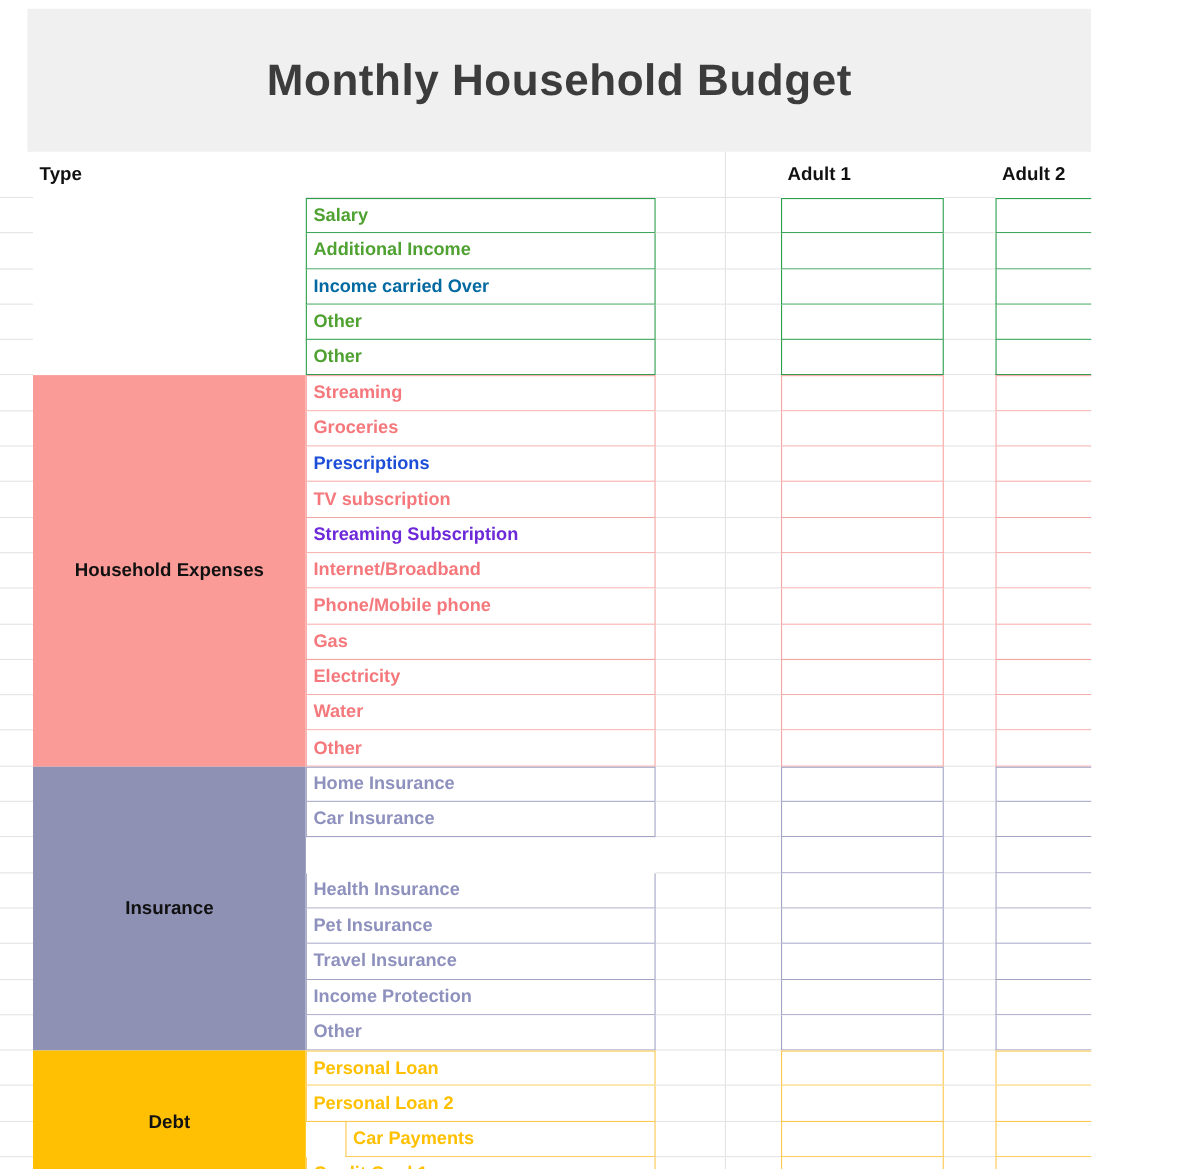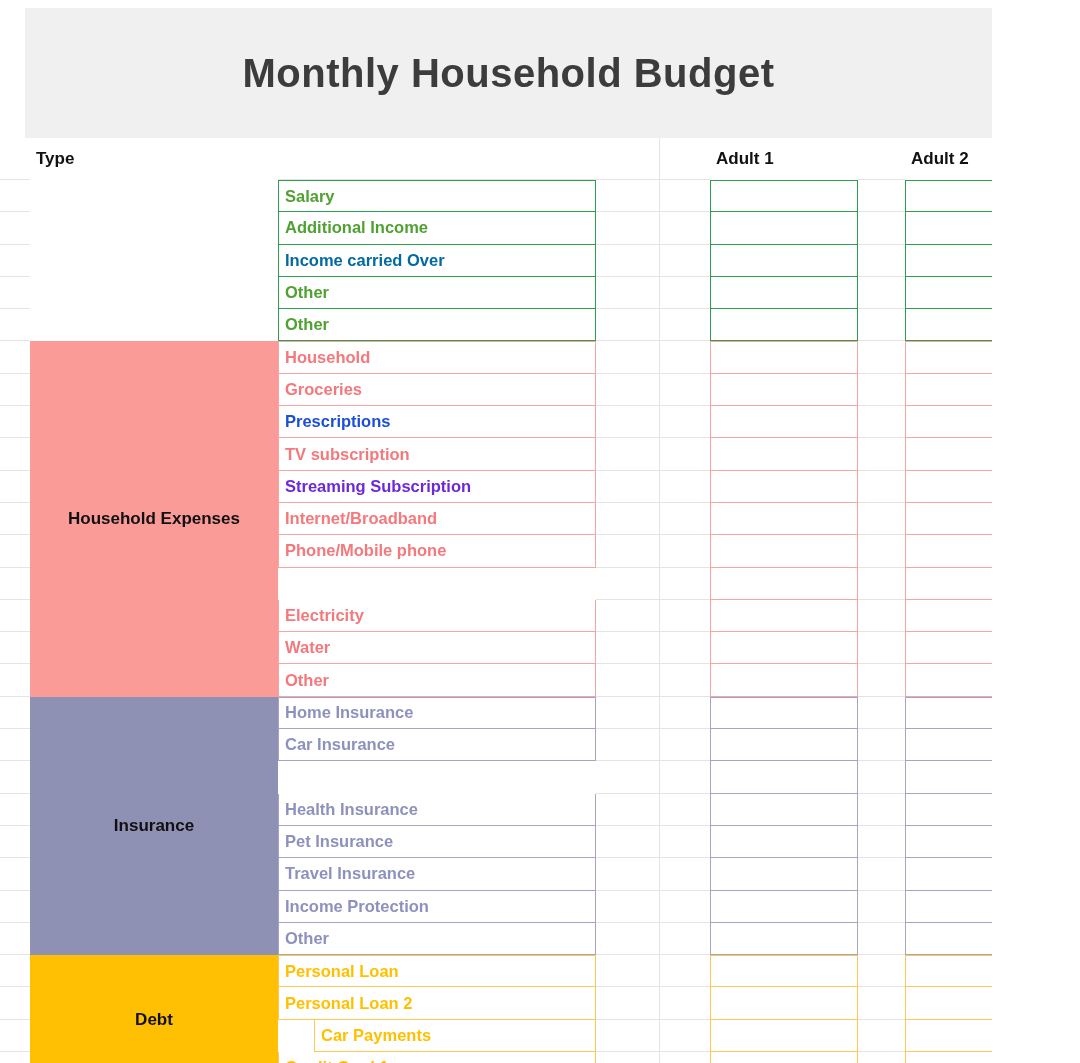--- a/index.html
+++ b/index.html
@@ -133,21 +133,21 @@
       <div class="ghost" style="grid-area: 5 / 1;"></div>
       <div class="boxed item-cell" style="grid-area: 5 / 3; border-color: rgb(45, 158, 78); color: rgb(79, 162, 50);">Other</div>
       <div class="ghost vline" style="grid-area: 5 / 4;"></div>
       <div class="ghost" style="grid-area: 5 / 5;"></div>
       <div class="boxed value-cell" style="grid-area: 5 / 6; border-color: rgb(45, 158, 78);"></div>
       <div class="ghost" style="grid-area: 5 / 7;"></div>
       <div class="boxed value-cell" style="grid-area: 5 / 8; border-color: rgb(45, 158, 78);"></div>
       <div class="ghost" style="grid-area: 5 / 9;"></div>
       <div class="cat-cell" style="grid-area: 6 / 2 / span 11; background: rgb(251, 155, 152);">Household Expenses</div>
       <div class="ghost" style="grid-area: 6 / 1;"></div>
-      <div class="boxed item-cell first" style="grid-area: 6 / 3; border-color: rgb(247, 165, 162); color: rgb(244, 120, 124);">Household</div>
+      <div class="boxed item-cell first" style="grid-area: 6 / 3; border-color: rgb(247, 165, 162); color: rgb(244, 120, 124);">Streaming</div>
       <div class="ghost vline" style="grid-area: 6 / 4;"></div>
       <div class="ghost" style="grid-area: 6 / 5;"></div>
       <div class="boxed value-cell first" style="grid-area: 6 / 6; border-color: rgb(247, 165, 162);"></div>
       <div class="ghost" style="grid-area: 6 / 7;"></div>
       <div class="boxed value-cell first" style="grid-area: 6 / 8; border-color: rgb(247, 165, 162);"></div>
       <div class="ghost" style="grid-area: 6 / 9;"></div>
       <div class="ghost" style="grid-area: 7 / 1;"></div>
       <div class="boxed item-cell" style="grid-area: 7 / 3; border-color: rgb(247, 165, 162); color: rgb(244, 120, 124);">Groceries</div>
       <div class="ghost vline" style="grid-area: 7 / 4;"></div>
       <div class="ghost" style="grid-area: 7 / 5;"></div>
@@ -189,20 +189,21 @@
       <div class="ghost" style="grid-area: 11 / 9;"></div>
       <div class="ghost" style="grid-area: 12 / 1;"></div>
       <div class="boxed item-cell" style="grid-area: 12 / 3; border-color: rgb(247, 165, 162); color: rgb(244, 120, 124);">Phone/Mobile phone</div>
       <div class="ghost vline" style="grid-area: 12 / 4;"></div>
       <div class="ghost" style="grid-area: 12 / 5;"></div>
       <div class="boxed value-cell" style="grid-area: 12 / 6; border-color: rgb(247, 165, 162);"></div>
       <div class="ghost" style="grid-area: 12 / 7;"></div>
       <div class="boxed value-cell" style="grid-area: 12 / 8; border-color: rgb(247, 165, 162);"></div>
       <div class="ghost" style="grid-area: 12 / 9;"></div>
       <div class="ghost" style="grid-area: 13 / 1;"></div>
+      <div class="boxed item-cell" style="grid-area: 13 / 3; border-color: rgb(247, 165, 162); color: rgb(244, 120, 124);">Gas</div>
       <div class="ghost vline" style="grid-area: 13 / 4;"></div>
       <div class="ghost" style="grid-area: 13 / 5;"></div>
       <div class="boxed value-cell" style="grid-area: 13 / 6; border-color: rgb(247, 165, 162);"></div>
       <div class="ghost" style="grid-area: 13 / 7;"></div>
       <div class="boxed value-cell" style="grid-area: 13 / 8; border-color: rgb(247, 165, 162);"></div>
       <div class="ghost" style="grid-area: 13 / 9;"></div>
       <div class="ghost" style="grid-area: 14 / 1;"></div>
       <div class="boxed item-cell" style="grid-area: 14 / 3; border-color: rgb(247, 165, 162); color: rgb(244, 120, 124);">Electricity</div>
       <div class="ghost vline" style="grid-area: 14 / 4;"></div>
       <div class="ghost" style="grid-area: 14 / 5;"></div>

